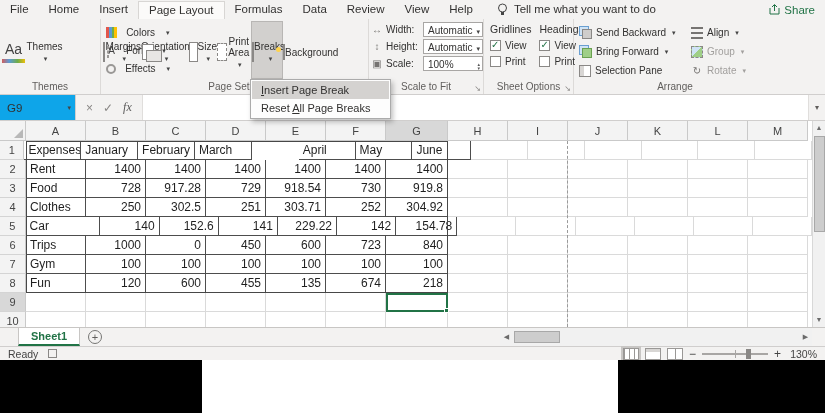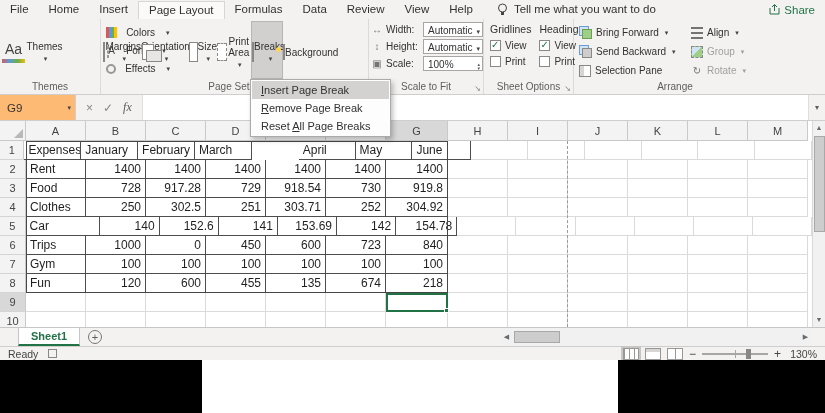--- a/index.html
+++ b/index.html
@@ -66,21 +66,21 @@
   .cb.checked::after { content:"✓"; position:absolute; left:0; top:-2px; font-size:10px; color:#217346; }
 
   
   .ar-col { display:flex; flex-direction:column; gap:2px; padding-top:3px; }
   .ar-btn { display:flex; align-items:center; gap:4px; height:17px; font-size:10px; color:#323130; padding:0 3px; }
   .ar-btn.disabled { color:#a19f9d; }
   .ar-btn.disabled .arr { color:#a19f9d; }
 
   
   .formula-row { position:absolute; left:0; top:95px; width:825px; height:26px; background:#f3f2f1; border-bottom:1px solid #d0cecd; display:flex; align-items:stretch; }
-  .namebox { width:76px; background:#fdba74; border-right:1px solid #d0cecd; display:flex; align-items:center; justify-content:space-between; padding:0 4px 0 7px; font-size:11.5px; color:#323130; }
+  .namebox { width:76px; background:#0ea5e9; border-right:1px solid #d0cecd; display:flex; align-items:center; justify-content:space-between; padding:0 4px 0 7px; font-size:11.5px; color:#323130; }
   .fbtns { display:flex; align-items:center; gap:10px; padding:0 10px; color:#8a8886; font-size:12px; border-right:1px solid #e0dedc; }
   .fx { font-family:"Liberation Serif",serif; font-style:italic; color:#5a5a5a; }
   .finput { flex:1; background:#fff; }
   .fchev { width:17px; background:#f3f2f1; border-left:1px solid #e0dedc; text-align:center; font-size:8px; color:#605e5c; line-height:26px; }
 
   
   .breaks-menu { position:absolute; left:250px; top:79px; width:141px; background:#fdfdfd; border:1px solid #ababab; box-shadow:2px 3px 5px rgba(0,0,0,.25); z-index:100; padding:1px; }
   .menu-item { height:18px; line-height:18px; font-size:11px; color:#323130; padding-left:9px; white-space:nowrap; }
   .menu-item.hl { background:#d4d2d0; }
 
@@ -288,27 +288,27 @@
         </div>
       </div>
       <div class="glabel">Sheet Options</div>
       <span class="launcher">↘</span>
     </div>
 
     <div class="rgroup" style="width:202px; border-right:none">
       <div class="gbody">
         <div class="ar-col" style="width:112px">
           <div class="ar-btn">
+              <span class="ic ic-layers back"></span>
+              <span>Send Backward</span>
+              <span class="arr">▾</span>
+            </div>
+          <div class="ar-btn">
               <span class="ic ic-layers"></span>
               <span>Bring Forward</span>
-              <span class="arr">▾</span>
-            </div>
-          <div class="ar-btn">
-              <span class="ic ic-layers back"></span>
-              <span>Send Backward</span>
               <span class="arr">▾</span>
             </div>
           <div class="ar-btn">
               <span class="ic ic-pane"></span>
               <span>Selection Pane</span>
             </div>
         </div>
         <div class="ar-col">
           <div class="ar-btn">
               <span class="ic ic-align"></span>
@@ -341,21 +341,20 @@
       <span>✓</span>
       <span class="fx">fx</span>
     </div>
     <div class="finput"></div>
     <div class="fchev">▾</div>
   </div>
 
   <div class="breaks-menu">
     <div id="breaks-menu-items">
         <div class="menu-item hl"><u>I</u>nsert Page Break</div>
-        <div class="menu-item"><u>R</u>emove Page Break</div>
         <div class="menu-item">Reset <u>A</u>ll Page Breaks</div>
       </div>
   </div>
 
   <div class="sheet">
     <div class="hdr-row" id="col-headers">
       <div class="corner">
           <span class="corner-tri"></span>
         </div>
     <div class="col-h" style="width: 60px;">A</div>
@@ -436,21 +435,21 @@
           <div class="cell" style="width: 60px;"></div>
           <div class="cell" style="width: 60px;"></div>
           <div class="cell" style="width: 60px;"></div>
         </div>
         <div class="grid-row">
           <div class="row-h">5</div>
           <div class="cell tb" style="width: 76px;">Car</div>
           <div class="cell tb num" style="width: 60px;">140</div>
           <div class="cell tb num" style="width: 60px;">152.6</div>
           <div class="cell tb num" style="width: 60px;">141</div>
-          <div class="cell tb num" style="width: 60px;">153.69</div>
+          <div class="cell tb num" style="width: 60px;">229.22</div>
           <div class="cell tb num" style="width: 60px;">142</div>
           <div class="cell tb num" style="width: 62px;">154.78</div>
           <div class="cell" style="width: 60px;"></div>
           <div class="cell" style="width: 60px;"></div>
           <div class="cell" style="width: 60px;"></div>
           <div class="cell" style="width: 60px;"></div>
           <div class="cell" style="width: 60px;"></div>
           <div class="cell" style="width: 60px;"></div>
         </div>
         <div class="grid-row">

